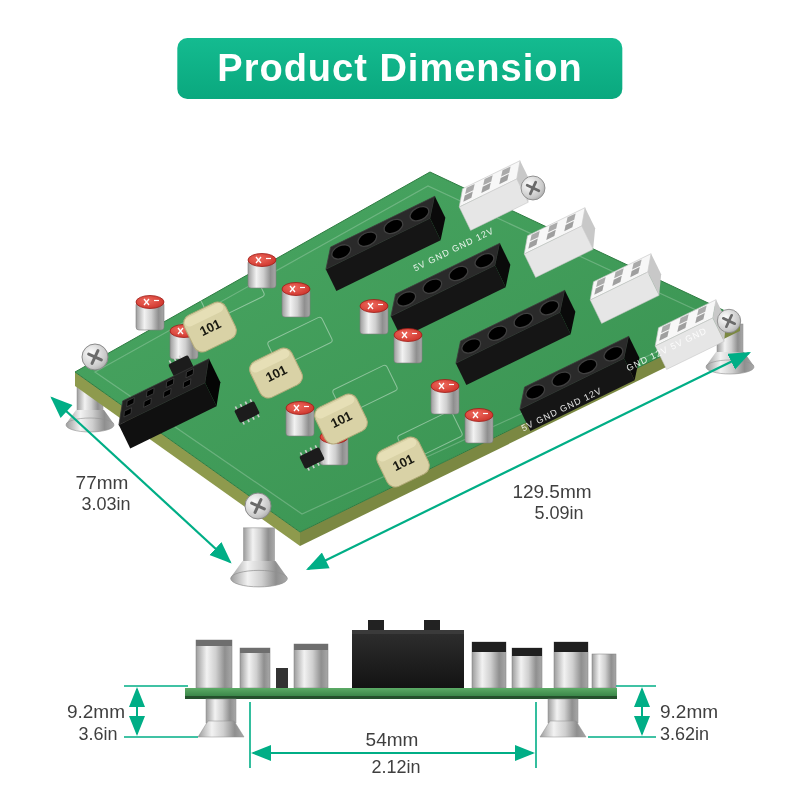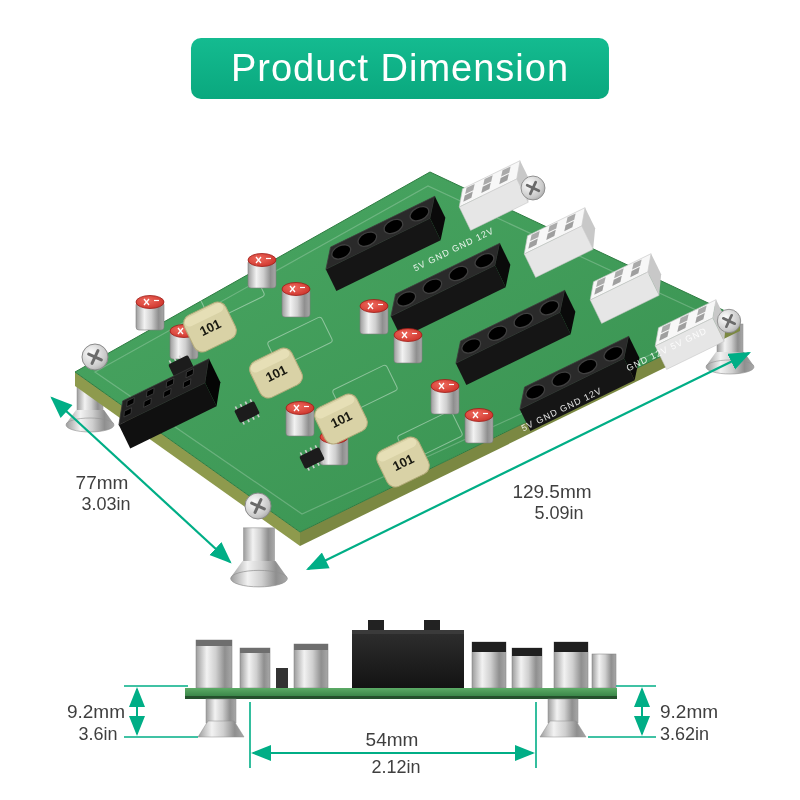--- a/index.html
+++ b/index.html
@@ -1,20 +1,20 @@
 <!DOCTYPE html>
 <html><head>
 <meta charset="utf-8">
 <style>
   html,body{margin:0;padding:0;background:#ffffff;}
   body{width:800px;height:800px;position:relative;font-family:"Liberation Sans",sans-serif;overflow:hidden;}
   .banner{
     position:absolute;top:38px;left:50%;transform:translateX(-50%);
     background:linear-gradient(180deg,#14bb90,#0aa87e);
-    color:#fff;font-size:38px;font-weight:normal;letter-spacing:1px;
+    color:#fff;font-size:38px;font-weight:bold;letter-spacing:1px;
     padding:9px 40px;border-radius:10px;white-space:nowrap;
   }
   svg{position:absolute;top:0;left:0;}
   .dim{fill:#3f3f3f;font-size:19px;}
   .dim-sm{fill:#3f3f3f;font-size:18px;}
   .rail{fill:#ffffff;font-size:9px;letter-spacing:1px;opacity:.88;}
   .ind-label{fill:#17170f;font-size:13px;font-weight:bold;}
 </style>
 </head>
 <body>

